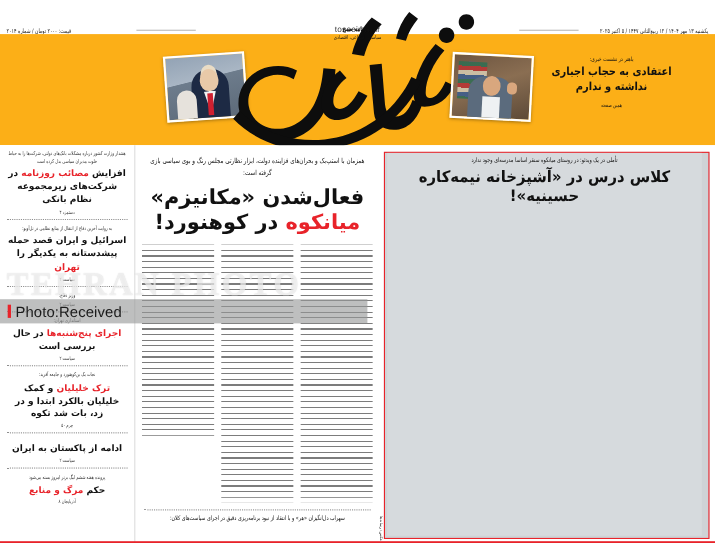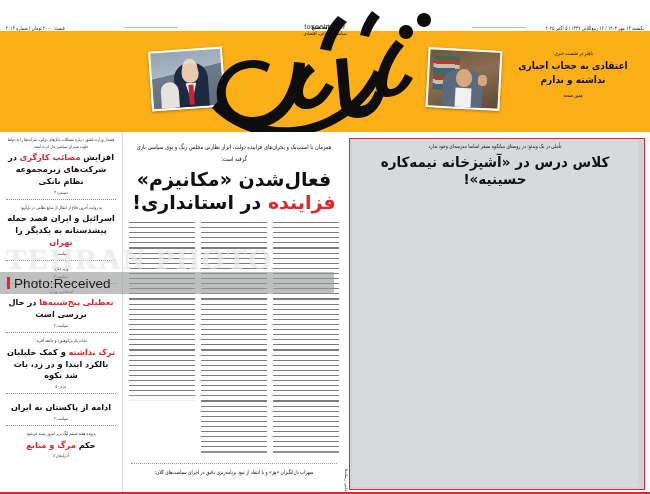--- a/index.html
+++ b/index.html
@@ -68,21 +68,21 @@
   .logo-sub .l1 { font-size: 4.4px; font-weight: bold; transform: scaleY(1.3); display:block;}
   .logo-sub .l2 { font-size: 3.8px; transform: scaleY(1.3); display:block; }
 
   
   .teaser {
     position: absolute; top: 18px;
     width: 212px; height: 78px;
     display: flex; align-items: flex-start; gap: 6px;
   }
   .teaser.left  { left: 12px;  flex-direction: row; }
-  .teaser.right { right: 11px; flex-direction: row-reverse; }
+  .teaser.right { right: 28px; flex-direction: row-reverse; }
 
   .teaser-photo {
     width: 74px; height: 60px; flex: 0 0 74px;
     border: 2px solid #fff;
     box-shadow: 0 1px 3px rgba(0,0,0,.35);
     overflow: hidden; position: relative;
   }
   .teaser.left .teaser-photo  { transform: rotate(-4deg); }
   .teaser.right .teaser-photo { transform: rotate(3deg); }
 
@@ -447,21 +447,21 @@
       </div>
       <div class="photo-credit">عکس: رسانه‌ها</div>
     </div>
 
     <div class="story-col">
       <div class="story-kicker">همزمان با استپ‌بک و بحران‌های فزاینده دولت،
 ابزار نظارتی مجلس رنگ و بوی سیاسی بازی گرفته است:</div>
 
       <div class="story-head">
         <span class="hl1">فعال‌شدن «مکانیزم»</span>
-        <span class="hl2"><span class="red">فزاینده</span> <span>در استانداری!</span></span>
+        <span class="hl2"><span class="red">میانکوه</span> <span>در کوهنورد!</span></span>
       </div>
 
       <div class="story-body">
         <div class="col c1">
             <span class="lines"></span>
           </div>
         <div class="col c2">
             <span class="lines"></span>
           </div>
         <div class="col c3">
@@ -474,44 +474,44 @@
       <div class="bottom-teaser">
         <span class="bt-kicker">سهراب دل‌انگیزان «هر»
 و با انتقاد از نبود برنامه‌ریزی دقیق در اجرای سیاست‌های کلان:</span>
 
       </div>
     </div>
 
     <div class="briefs-col" id="briefs">
         <div class="brief">
           <span class="brief-kicker">هشدار وزارت کشور درباره مشکلات بانک‌های دولتی، شرکت‌ها را به حیاط خلوت مدیران سیاسی بدل کرده است</span>
-          <span class="brief-title">افزایش <span class="red">مصائب کارگری</span> در شرکت‌های زیرمجموعه نظام بانکی</span>
+          <span class="brief-title">افزایش <span class="red">مصائب روزنامه</span> در شرکت‌های زیرمجموعه نظام بانکی</span>
           <span class="brief-page">دستمزد ۴</span>
         </div>
         <div class="brief-sep"></div>
         <div class="brief">
           <span class="brief-kicker">به روایت آخرین دفاع از انتقال از منابع نظامی در تل‌آویو:</span>
           <span class="brief-title">اسرائیل و ایران قصد حمله پیشدستانه به یکدیگر را <span class="red">تهران</span></span>
           <span class="brief-page">سیاست ۲</span>
         </div>
         <div class="brief-sep"></div>
         <div class="brief">
           <span class="brief-kicker">وزیر دفاع:</span>
           <span class="brief-page">سیاست ۲</span>
         </div>
         <div class="brief-sep"></div>
         <div class="brief">
           <span class="brief-kicker">استانداری تهران:</span>
-          <span class="brief-title"><span class="red">تعطیلی پنج‌شنبه‌ها</span> در حال بررسی است</span>
+          <span class="brief-title"><span class="red">اجرای پنج‌شنبه‌ها</span> در حال بررسی است</span>
           <span class="brief-page">سیاست ۲</span>
         </div>
         <div class="brief-sep"></div>
         <div class="brief">
           <span class="brief-kicker">نجات یک بن‌کوهنورد و جامعه آفرید:</span>
-          <span class="brief-title"><span class="red">ترک نداشته</span> و کمک خلیلیان بالکرد ابتدا و در زد، بات شد تکوه</span>
+          <span class="brief-title"><span class="red">ترک خلیلیان</span> و کمک خلیلیان بالکرد ابتدا و در زد، بات شد تکوه</span>
           <span class="brief-page">چرم ۵۰</span>
         </div>
         <div class="brief-sep"></div>
         <div class="brief">
           <span class="brief-kicker"></span>
           <span class="brief-title">ادامه از پاکستان به ایران</span>
           <span class="brief-page">سیاست ۲</span>
         </div>
         <div class="brief-sep"></div>
         <div class="brief">

